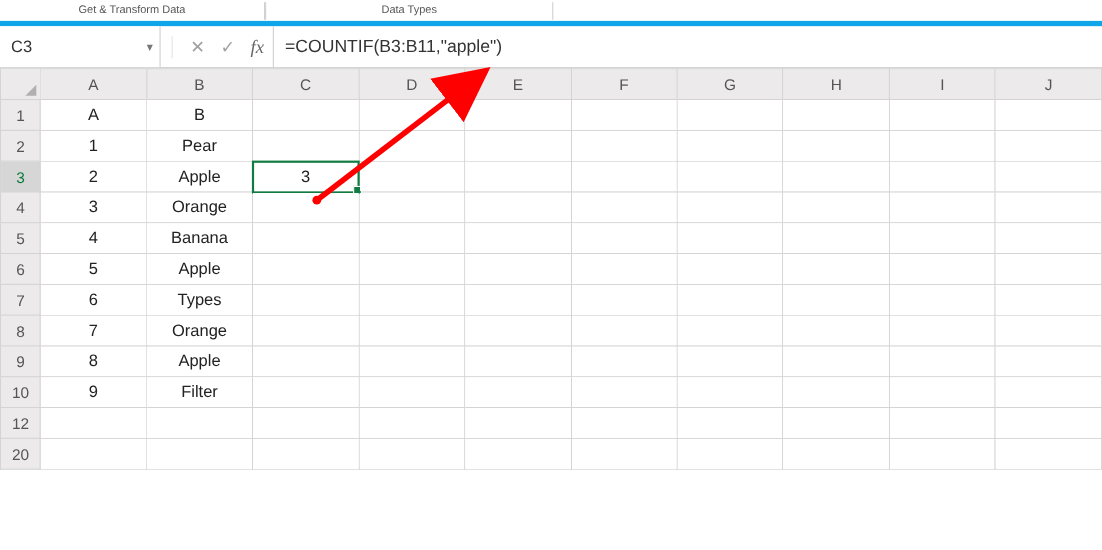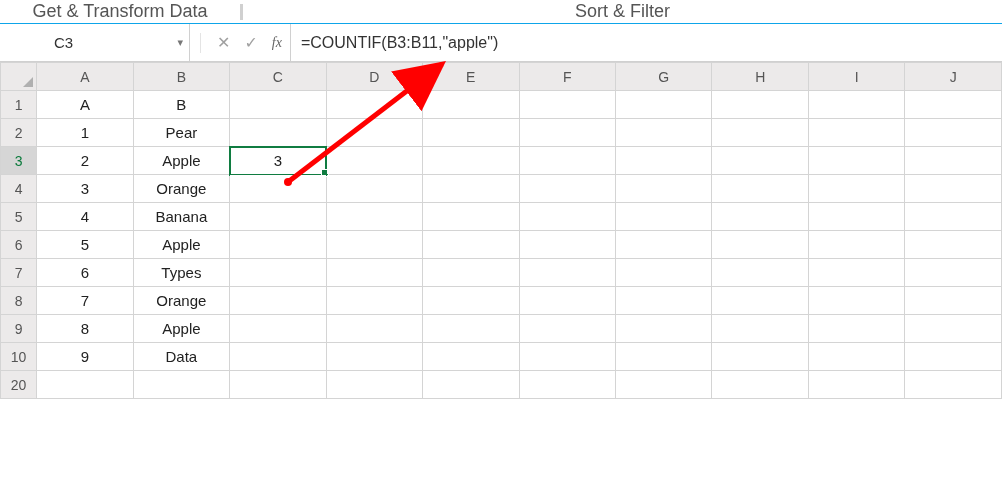--- a/index.html
+++ b/index.html
@@ -12,40 +12,39 @@
     width: 1002px;
     height: 500px;
     overflow: hidden;
     position: relative;
   }
   .ribbon-groups {
     display: flex;
     align-items: center;
     height: 24px;
     background: #fff;
-    border-bottom: 1px solid #0ea5e9;
-    font-size: 18px;
+    border-bottom: 5px solid #0ea5e9;
+    font-size: 10px;
     color: #555;
   }
   .rg-item {
     text-align: center;
     padding: 2px 8px;
   }
   .rg-sep {
     width: 1px;
     height: 16px;
     background: #d0d0d0;
   }
   .formula-row {
     display: flex;
     align-items: stretch;
     height: 38px;
     background: #fff;
     border-bottom: 1px solid #d0d0d0;
-    padding-left: 44px;
   }
   .name-box {
     width: 146px;
     display: flex;
     align-items: center;
     justify-content: space-between;
     padding: 0 6px 0 10px;
     border-right: 1px solid #d0d0d0;
     background: #fff;
     font-size: 15px;
@@ -66,21 +65,21 @@
   .fx-tools .sep-v {
     width: 1px;
     height: 20px;
     background: #e4e4e4;
     margin: 0 2px;
   }
   .fx-tools .fx-sym {
     font-style: italic;
     font-family: "Times New Roman", serif;
     color: #666;
-    font-size: 14px;
+    font-size: 17px;
   }
   .formula-input {
     flex: 1;
     display: flex;
     align-items: center;
     padding: 0 10px;
     font-size: 16px;
     color: #333;
   }
   .sheet {
@@ -155,22 +154,22 @@
     pointer-events: none;
   }
 </style>
 </head>
 <body>
 
 <div class="ribbon-groups">
   <div class="rg-item" style="width:240px">Get &amp; Transform Data</div>
   <div class="rg-sep"></div>
   <div class="rg-sep"></div>
+  <div class="rg-item" style="width:260px">Data Types</div>
   <div class="rg-sep"></div>
-  <div class="rg-item" style="flex:1">Sort &amp; Filter</div>
 </div>
 
 <div class="formula-row">
   <div class="name-box">
     <span>C3</span>
     <span class="chev">▾</span>
   </div>
   <div class="fx-tools">
     <div class="sep-v"></div>
     <span style="font-size:16px">✕</span>
@@ -313,21 +312,34 @@
           <td class="cell"></td>
           <td class="cell"></td>
           <td class="cell"></td>
           <td class="cell"></td>
           <td class="cell"></td>
           <td class="cell"></td>
         </tr>
         <tr>
           <th class="rowhead">10</th>
           <td class="cell">9</td>
-          <td class="cell">Data</td>
+          <td class="cell">Filter</td>
+          <td class="cell"></td>
+          <td class="cell"></td>
+          <td class="cell"></td>
+          <td class="cell"></td>
+          <td class="cell"></td>
+          <td class="cell"></td>
+          <td class="cell"></td>
+          <td class="cell"></td>
+        </tr>
+        <tr>
+          <th class="rowhead">12</th>
+          <td class="cell"></td>
+          <td class="cell"></td>
           <td class="cell"></td>
           <td class="cell"></td>
           <td class="cell"></td>
           <td class="cell"></td>
           <td class="cell"></td>
           <td class="cell"></td>
           <td class="cell"></td>
           <td class="cell"></td>
         </tr>
         <tr>

